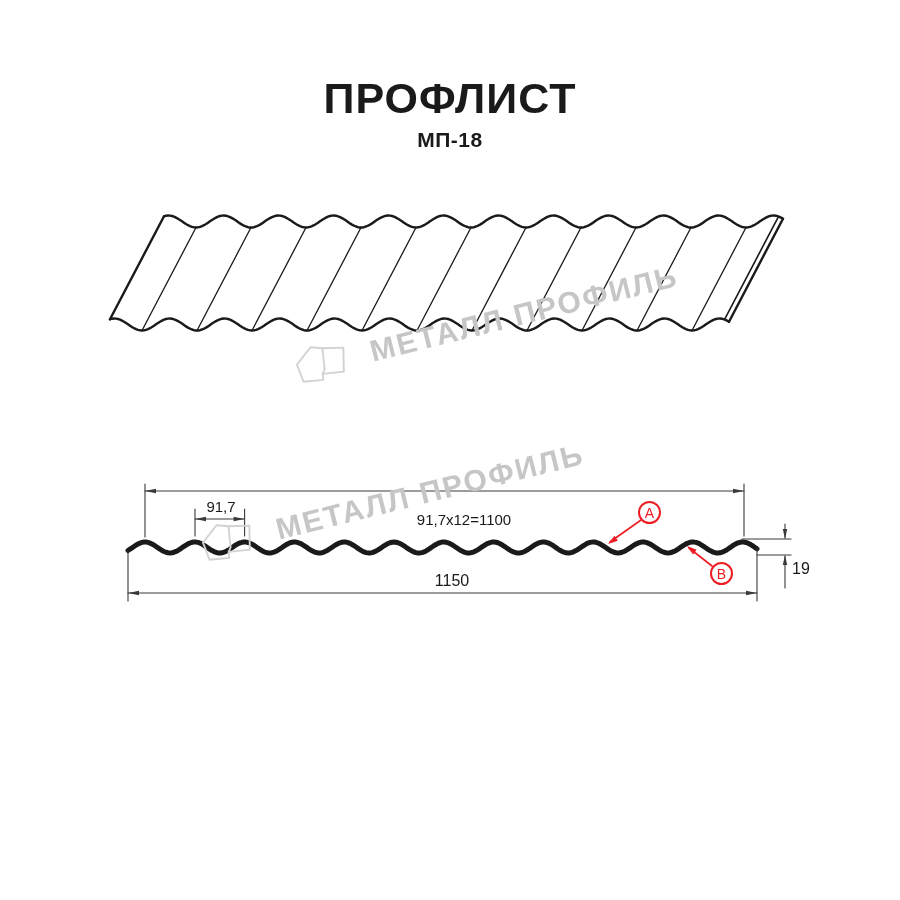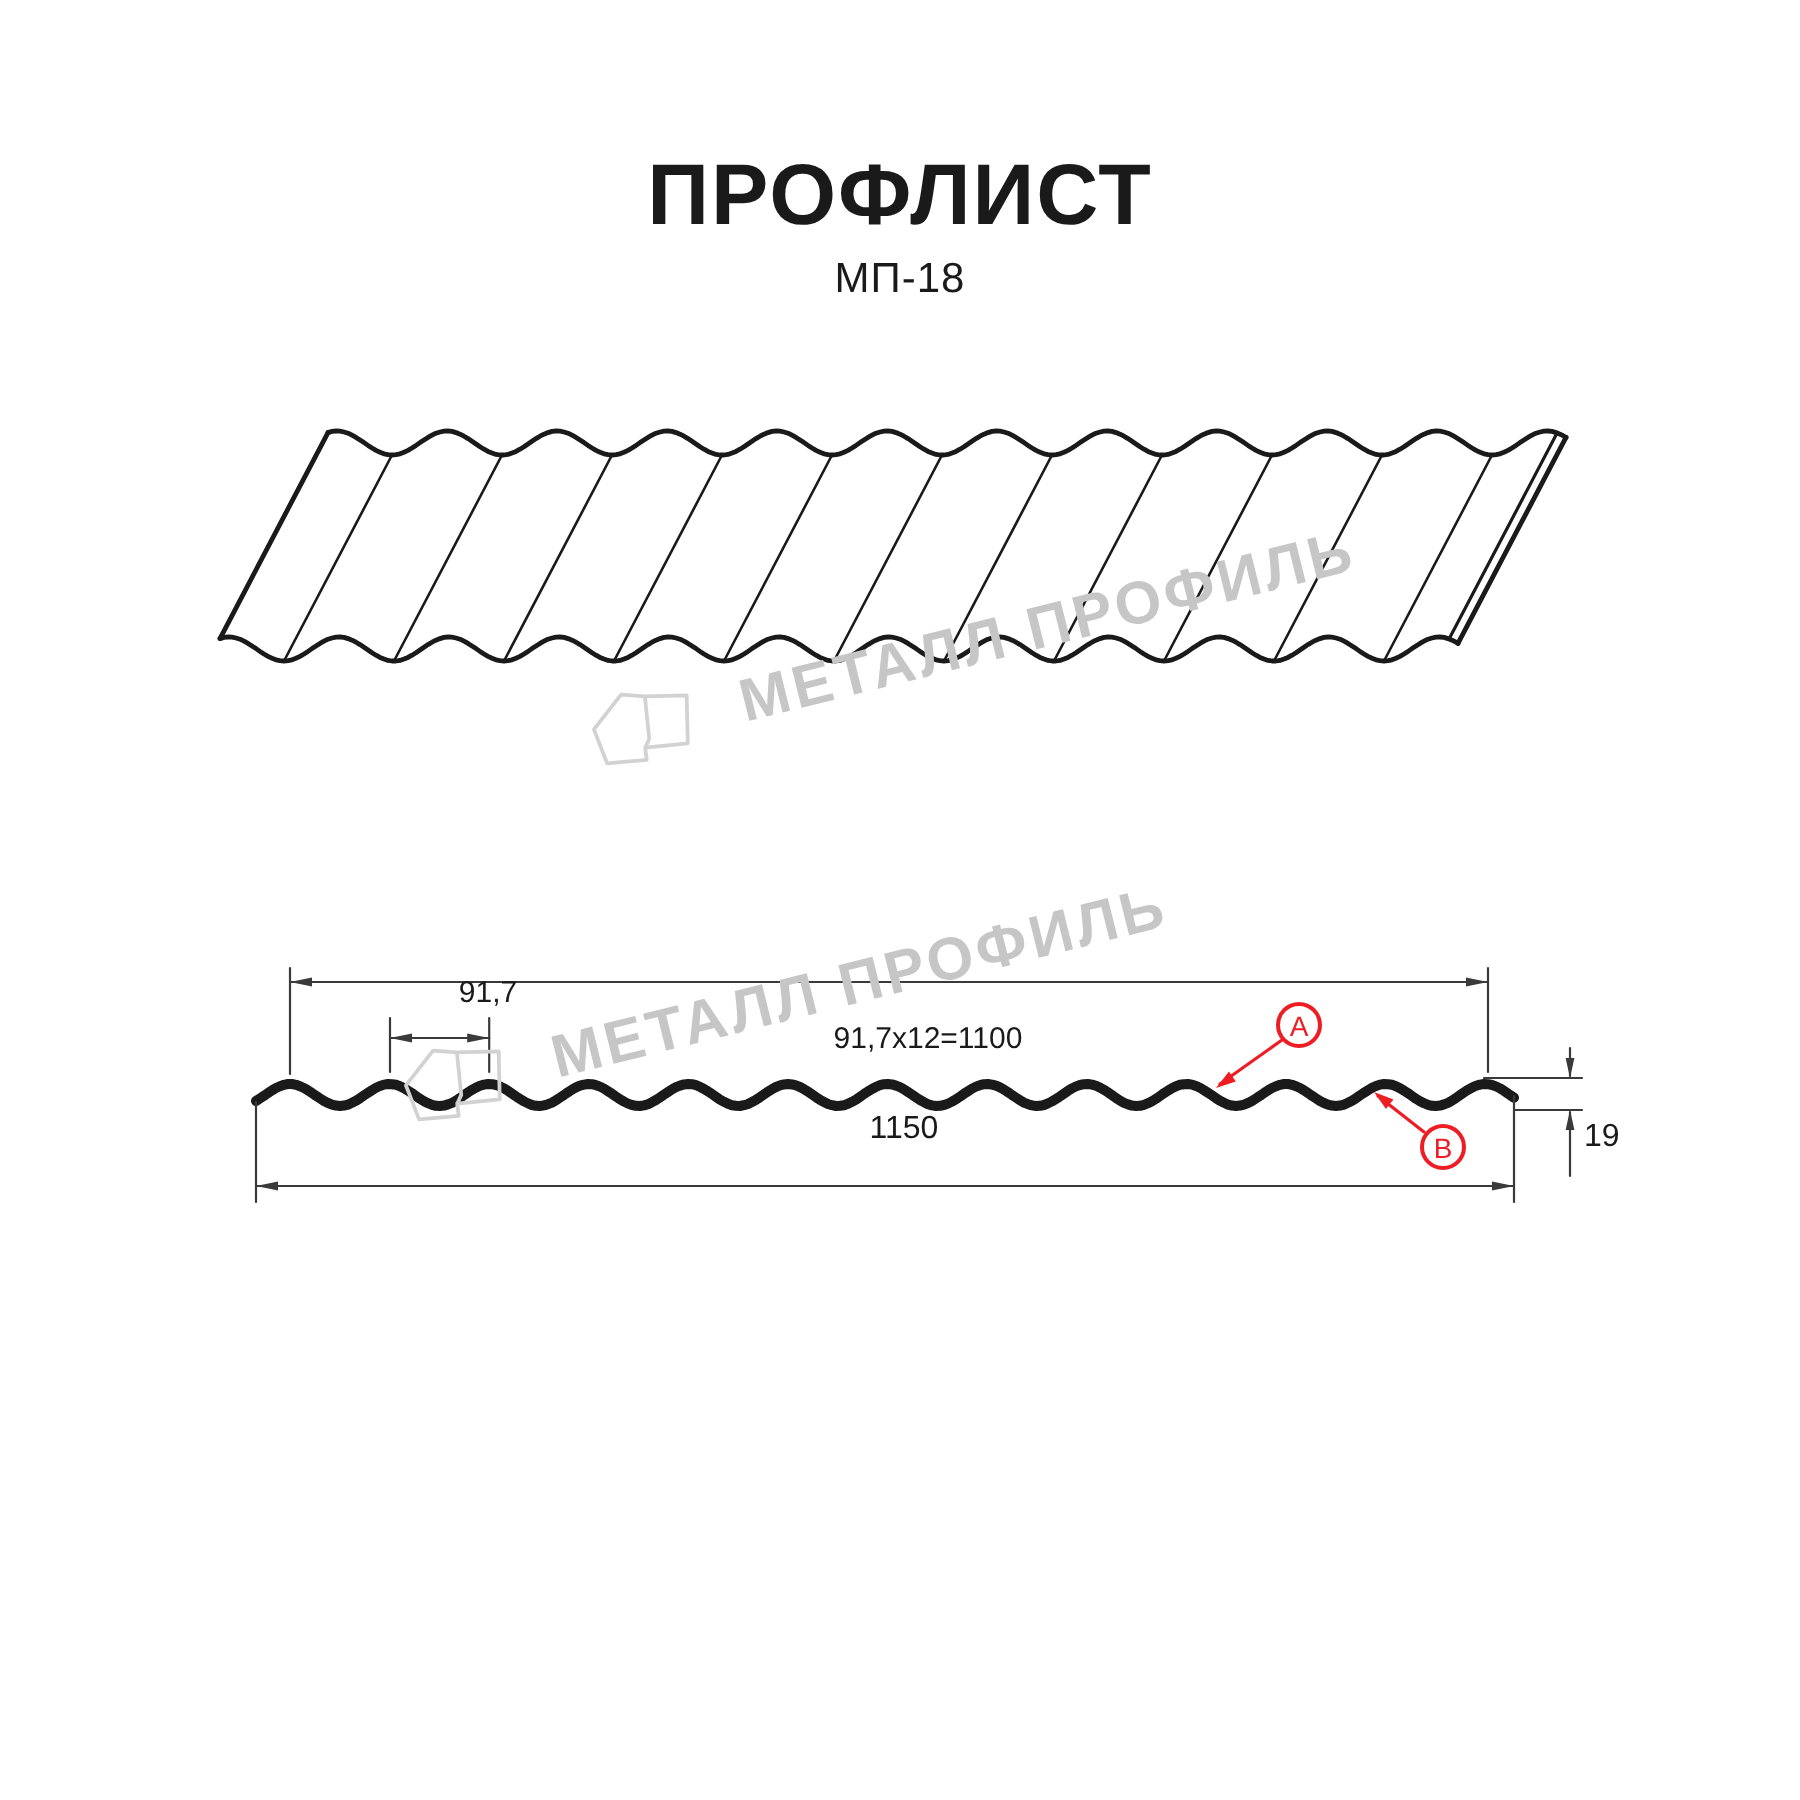--- a/index.html
+++ b/index.html
@@ -14,21 +14,21 @@
     position:relative;width:900px;height:900px;background:#ffffff;overflow:hidden;
     font-family:"Liberation Sans","DejaVu Sans",sans-serif;color:var(--ink);padding-left:28px;
   }
   
   #title{
     position:absolute;left:0;top:74px;width:900px;text-align:center;
     font-size:43px;font-weight:800;letter-spacing:1px;color:var(--ink);
   }
   #subtitle{
     position:absolute;left:0;top:128px;width:900px;text-align:center;
-    font-size:21px;font-weight:400;letter-spacing:0.5px;color:var(--ink);
+    font-size:21px;font-weight:700;letter-spacing:0.5px;color:var(--ink);
   }
   
   #thickness-note{
     position:absolute;left:0;top:792px;width:900px;text-align:center;
     font-size:21px;font-weight:700;letter-spacing:0.4px;color:var(--ink);
   }
   
   #art{position:absolute;left:0;top:0;width:900px;height:900px;}
   
   .watermark{
@@ -37,22 +37,22 @@
     pointer-events:none;white-space:nowrap;
   }
   .watermark .wm-text{
     font-size:30px;font-weight:700;letter-spacing:2px;color:var(--wm);
   }
   #watermark-upper{left:291px;top:346px;}
   #watermark-lower{left:197px;top:524px;}
   
   .dim-label{position:absolute;font-size:15px;color:var(--ink);white-space:nowrap;}
   #dim-pitch-total{left:464px;top:471px;transform:translateX(-50%);margin-top:40px;}
-  #dim-pitch{left:221px;top:488px;transform:translateX(-50%);margin-left:23px;}
-  #dim-overall{left:452px;top:556px;transform:translateX(-50%);font-size:16px;}
+  #dim-pitch{left:221px;top:498px;transform:translateX(-50%);}
+  #dim-overall{left:452px;top:572px;transform:translateX(-50%);font-size:16px;}
   #dim-height{left:792px;top:560px;font-size:16px;}
   
   .marker-circle{
     position:absolute;width:23px;height:23px;border:2.5px solid var(--red);
     border-radius:50%;box-sizing:border-box;display:flex;align-items:center;
     justify-content:center;font-size:14px;color:var(--red);background:transparent;
   }
   #marker-a{left:638px;top:501px;}
   #marker-b{left:710px;top:562px;}
 </style>

